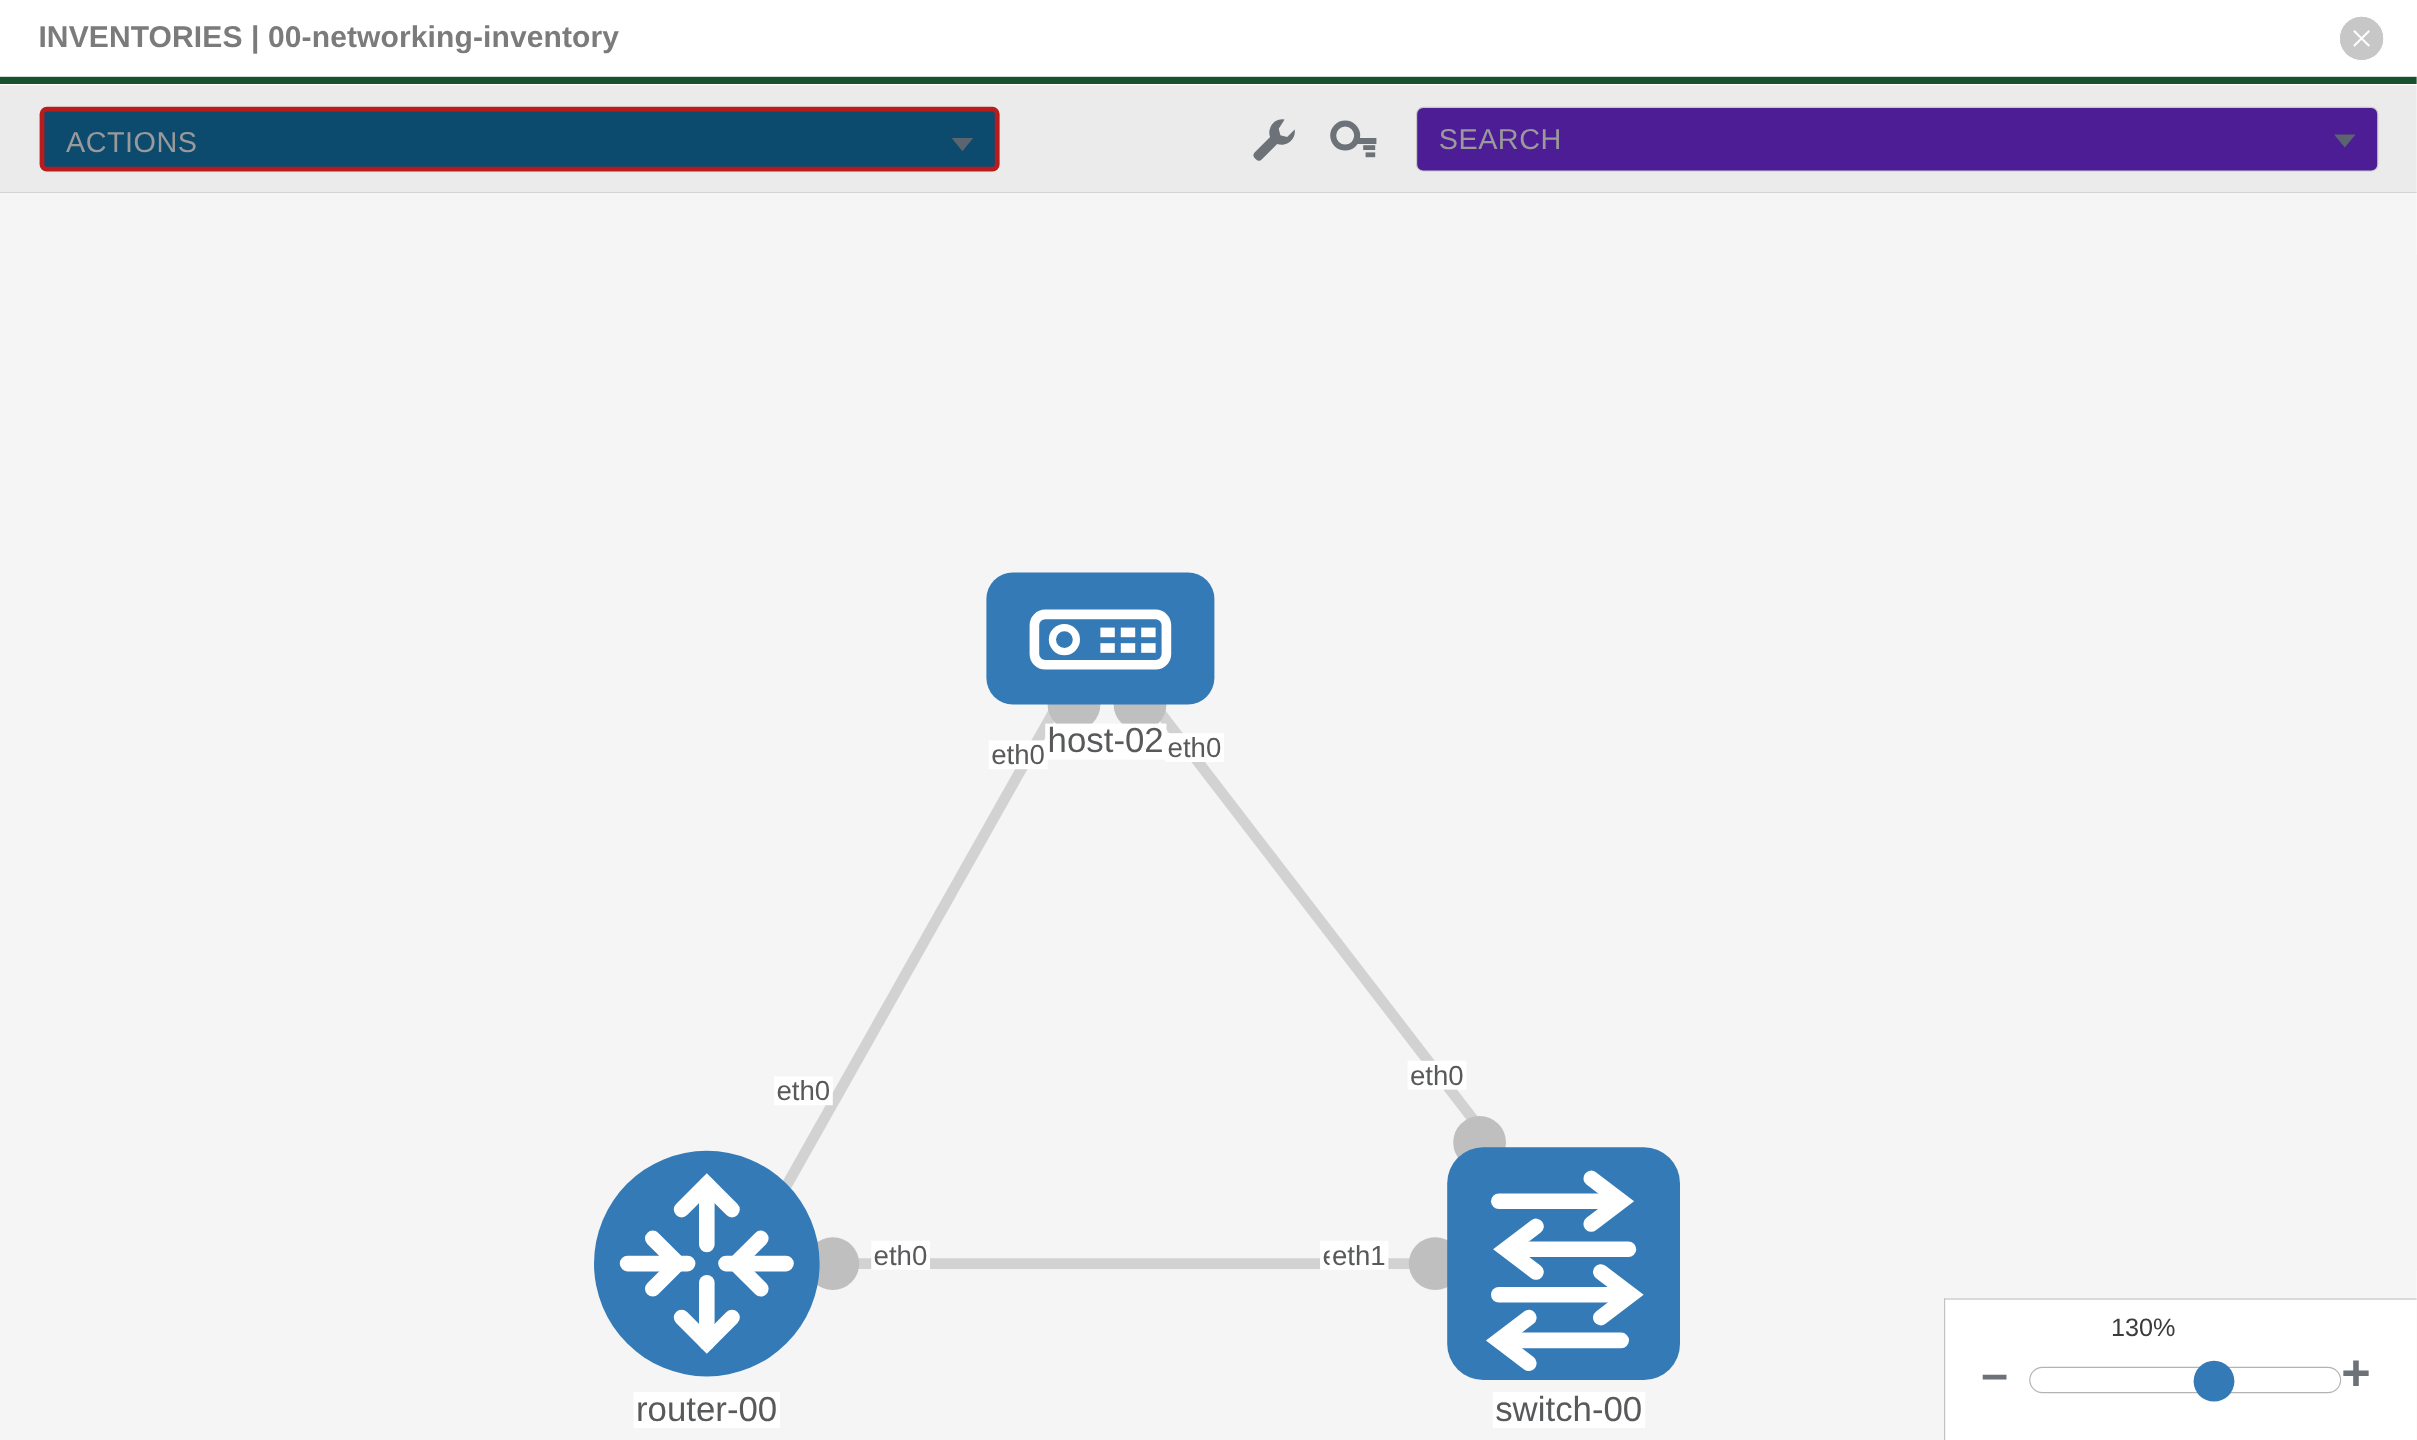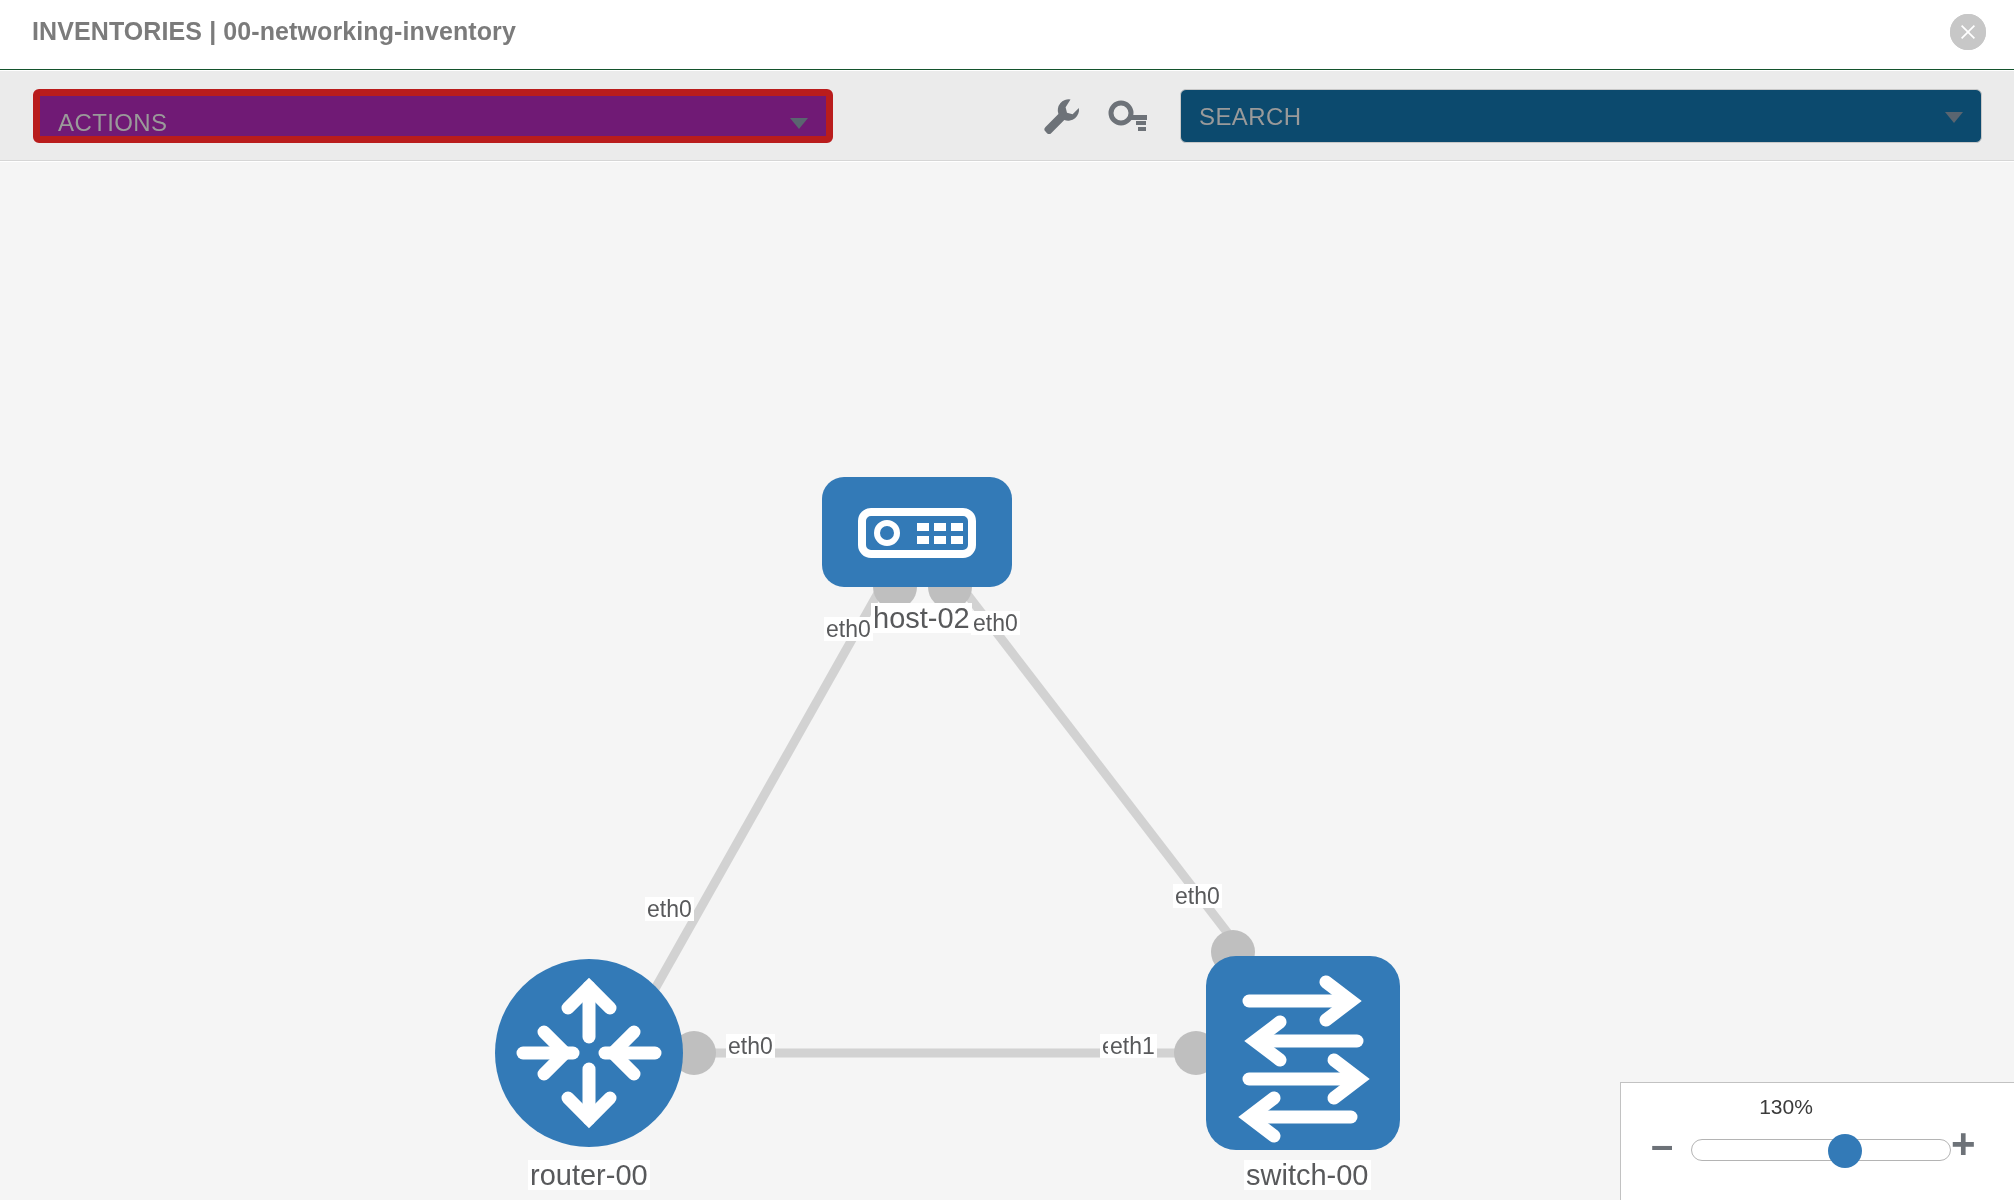--- a/index.html
+++ b/index.html
@@ -18,21 +18,21 @@
     background: #ffffff;
   }
 
   
   .header {
     position: absolute;
     top: 0; left: 0;
     width: 2014px;
     height: 70px;
     background: #ffffff;
-    border-bottom: 1px solid #14532d;
+    border-bottom: 6px solid #14532d;
   }
   .page-title {
     position: absolute;
     left: 32px;
     top: 17px;
     font-size: 25px;
     font-weight: bold;
     color: #7b7b7b;
     letter-spacing: 0.1px;
     white-space: nowrap;
@@ -54,22 +54,22 @@
     top: 71px; left: 0;
     width: 2014px;
     height: 90px;
     background: #ebebeb;
     border-bottom: 1px solid #d6d6d6;
   }
   .actions-select {
     position: absolute;
     left: 33px; top: 18px;
     width: 800px; height: 54px;
-    background: #701a75;
-    border: 7px solid #b91c1c;
+    background: #0c4a6e;
+    border: 4px solid #b91c1c;
     border-radius: 6px;
   }
   .actions-label {
     position: absolute;
     left: 18px; top: 13px;
     font-size: 24px;
     color: #9a9a9a;
     letter-spacing: 0.4px;
   }
   .caret {
@@ -86,21 +86,21 @@
     width: 46px; height: 46px;
     cursor: pointer;
   }
   .tool-icon.wrench { left: 1037px; }
   .tool-icon.key    { left: 1105px; }
 
   .search-box {
     position: absolute;
     left: 1180px; top: 18px;
     width: 802px; height: 54px;
-    background: #0c4a6e;
+    background: #4c1d95;
     border: 1px solid #c8c8c8;
     border-radius: 6px;
   }
   .search-label {
     position: absolute;
     left: 18px; top: 13px;
     font-size: 24px;
     color: #9a9a9a;
     letter-spacing: 0.4px;
   }

